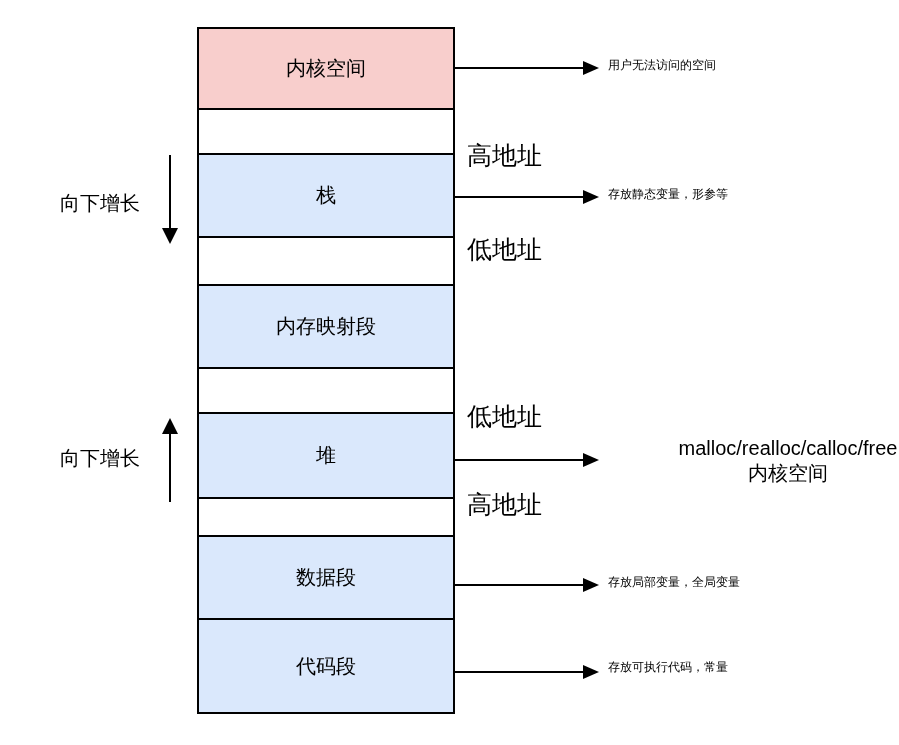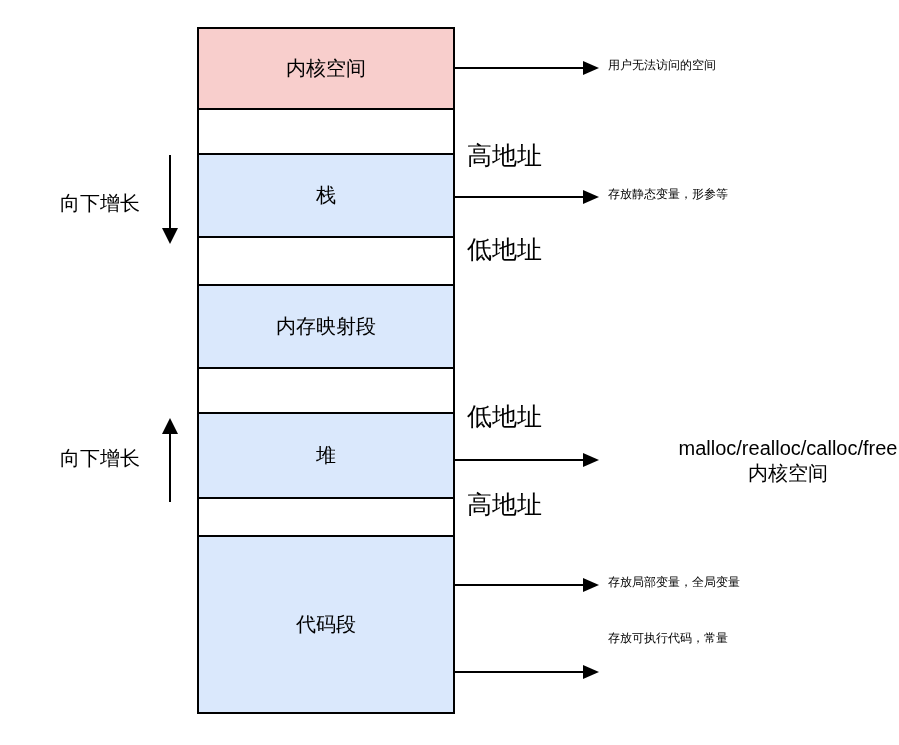--- a/index.html
+++ b/index.html
@@ -108,20 +108,23 @@
     </div>
     <div class="mem-seg seg-gap h48"></div>
     <div class="mem-seg seg-blue h83">
       <span>内存映射段</span>
     </div>
     <div class="mem-seg seg-gap h45"></div>
     <div class="mem-seg seg-blue h85">
       <span>堆</span>
     </div>
     <div class="mem-seg seg-gap h38"></div>
+    <div class="mem-seg seg-blue h83">
+      <span>数据段</span>
+    </div>
     <div class="mem-seg seg-blue">
       <span>代码段</span>
     </div>
   </div>
 
   <div class="addr-label" style="top:139px">高地址</div>
   <div class="addr-label" style="top:233px">低地址</div>
   <div class="addr-label" style="top:400px">低地址</div>
   <div class="addr-label" style="top:488px">高地址</div>
 
@@ -158,15 +161,15 @@
     <span class="vhead"></span>
   </div>
 
   <div class="note" style="top:57px">用户无法访问的空间</div>
   <div class="note" style="top:186px">存放静态变量，形参等</div>
   <div class="note-heap" style="top:436px">
     <div>malloc/realloc/calloc/free</div>
     <div>内核空间</div>
   </div>
   <div class="note" style="top:574px">存放局部变量，全局变量</div>
-  <div class="note" style="top:630px">存放可执行代码，常量</div>
+  <div class="note" style="top:659px">存放可执行代码，常量</div>
 
 </div>
 
 </body></html>

